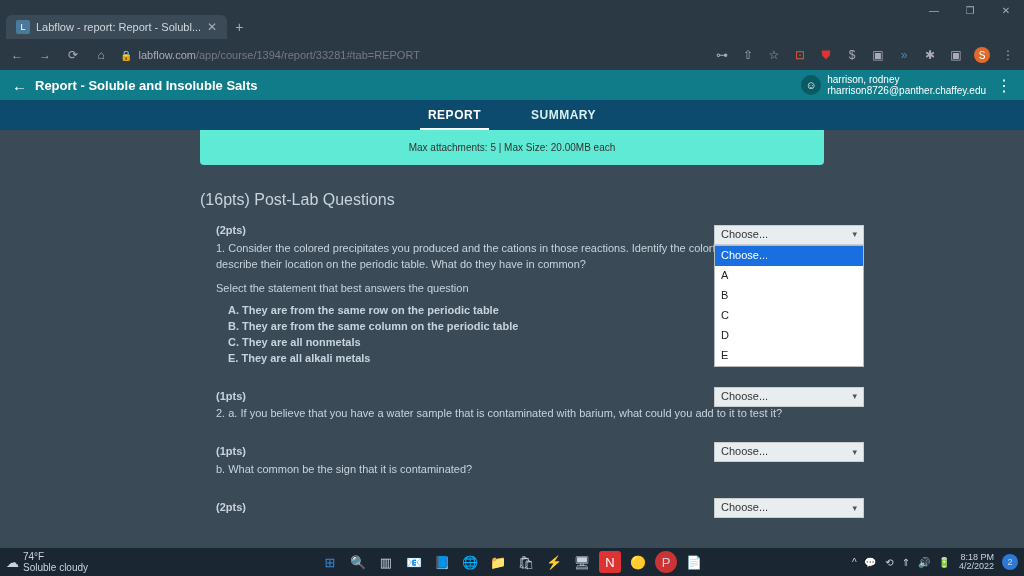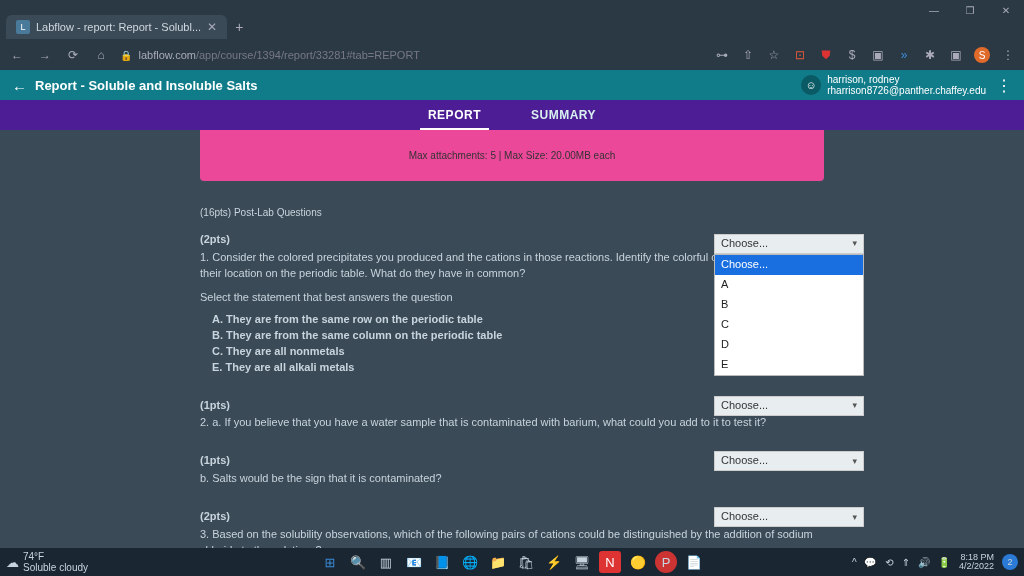--- a/index.html
+++ b/index.html
@@ -17,27 +17,27 @@
 .url-text span.path { color: #778; }
 .addr-right { margin-left: auto; display: flex; gap: 10px; align-items: center; font-size: 12px; }
 .ext-icon { width: 16px; height: 16px; display:flex;align-items:center;justify-content:center; }
 .app-header { height: 30px; background: #107c8a; display: flex; align-items: center; padding: 0 12px; color: #fff; }
 .app-header .back { font-size: 15px; margin-right: 8px; }
 .app-header .title { font-weight: 600; font-size: 13px; }
 .app-header .user { margin-left: auto; display: flex; align-items: center; gap: 6px; font-size: 10px; }
 .app-header .user .avatar { width: 20px; height: 20px; border-radius: 50%; background: #0a5a65; display:flex;align-items:center;justify-content:center;font-size:11px; }
 .app-header .user .lines { line-height: 1.1; }
 .app-header .kebab { margin-left: 10px; font-size: 16px; }
-.app-tabs { height: 30px; background: #4c1d95; display: flex; justify-content: center; gap: 34px; align-items: flex-end; color: #d9f0f0; font-size: 12px; font-weight: 600; letter-spacing: 0.5px; }
+.app-tabs { height: 30px; background: #0c4a6e; display: flex; justify-content: center; gap: 34px; align-items: flex-end; color: #d9f0f0; font-size: 12px; font-weight: 600; letter-spacing: 0.5px; }
 .app-tab { padding: 0 8px 6px; border-bottom: 2px solid transparent; }
 .app-tab.active { border-bottom-color: #fff; color: #fff; }
 .content { height: 418px; background: #3a4a56; overflow: hidden; position: relative; }
-.attach-bar { background: #ec4899; color: #333; font-size: 10px; text-align: center; padding: 20px; margin: 0 200px 8px; border-radius: 0 0 4px 4px; }
-.section-title { color: #c8d4dd; font-size: 10px; padding: 18px 200px 8px; }
-.q-block { padding: 6px 200px 8px; font-size: 11px; line-height: 1.45; position: relative; }
+.attach-bar { background: #5eead4; color: #333; font-size: 10px; text-align: center; padding: 12px; margin: 0 200px 8px; border-radius: 0 0 4px 4px; }
+.section-title { color: #c8d4dd; font-size: 16px; padding: 18px 200px 8px; }
+.q-block { padding: 6px 200px 8px; font-size: 11px; line-height: 1.45; position: relative; margin-left: 16px; }
 .q-pts { font-weight: 600; color: #c8d4dd; margin-bottom: 2px; }
 .q-text { color: #c8d4dd; }
 .q-sub { color: #c8d4dd; margin-top: 8px; }
 .opt-list { margin-top: 6px; padding-left: 12px; font-weight: bold; }
 .opt-list div { color: #c8d4dd; }
 .choose-select { position: absolute; right: 160px; width: 150px; }
 .select-box { background: #e8eef0; color: #333; height: 20px; display: flex; align-items: center; justify-content: space-between; padding: 0 6px; font-size: 11px; border: 1px solid #ccc; }
 .select-box .caret { font-size: 9px; color: #555; }
 .q1-select { top: 8px; }
 .q2-select { top: 12px; }
@@ -156,32 +156,31 @@
     <div class="choose-select q2-select">
       <div class="select-box">
           <span>Choose...</span>
           <span class="caret">▾</span>
         </div>
     </div>
   </div>
 
   <div class="q-block" style="padding-top:14px">
     <div class="q-pts">(1pts)</div>
-    <div class="q-text">b. Salts would be the sign that it is contaminated?</div>
+    <div class="q-text">b. What common be the sign that it is contaminated?</div>
     <div class="choose-select q3-select">
       <div class="select-box">
           <span>Choose...</span>
           <span class="caret">▾</span>
         </div>
     </div>
   </div>
 
   <div class="q-block" style="padding-top:14px">
     <div class="q-pts">(2pts)</div>
-    <div class="q-text">3. Based on the solubility observations, which of the following pairs of cations could be distinguished by the addition of sodium chloride to the solutions?</div>
     <div class="choose-select q4-select">
       <div class="select-box">
           <span>Choose...</span>
           <span class="caret">▾</span>
         </div>
     </div>
   </div>
 </div>
 
 <div class="taskbar">

